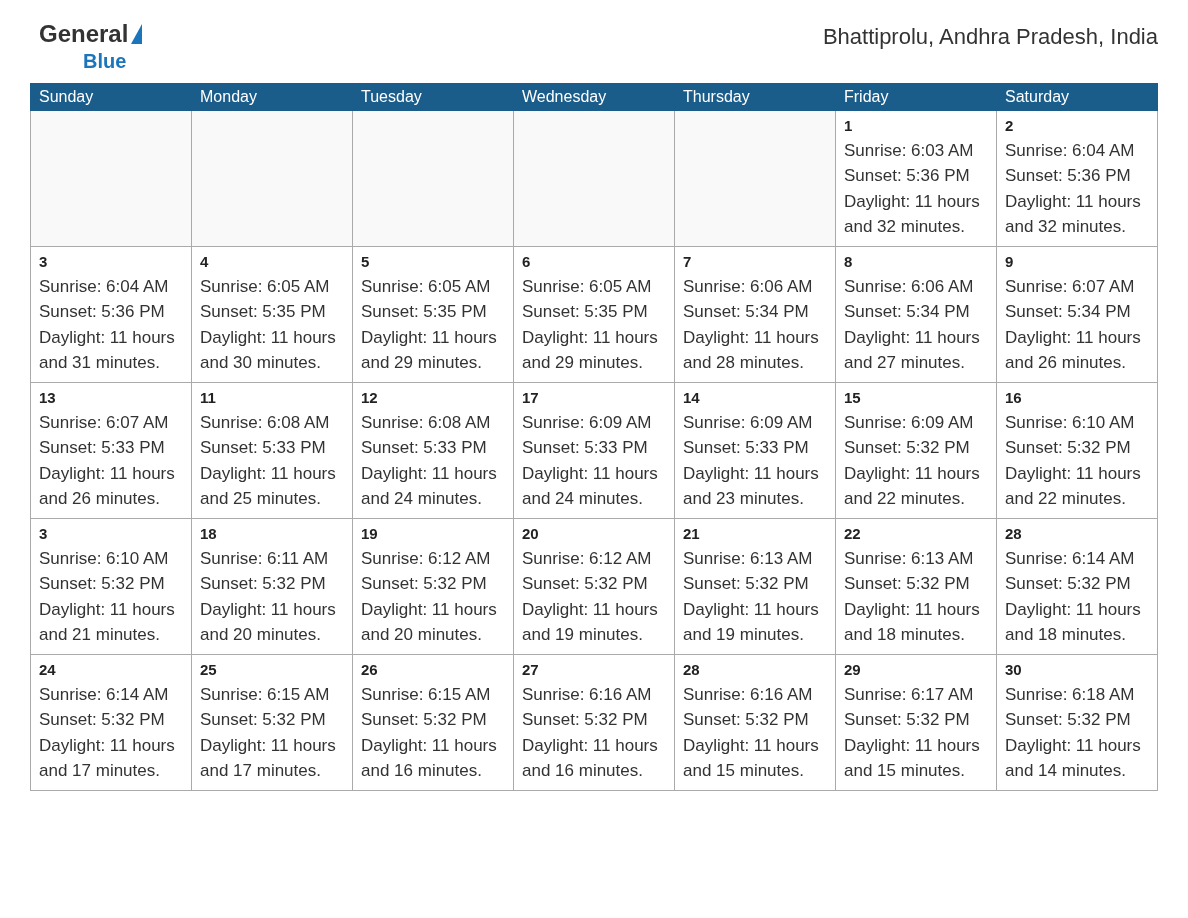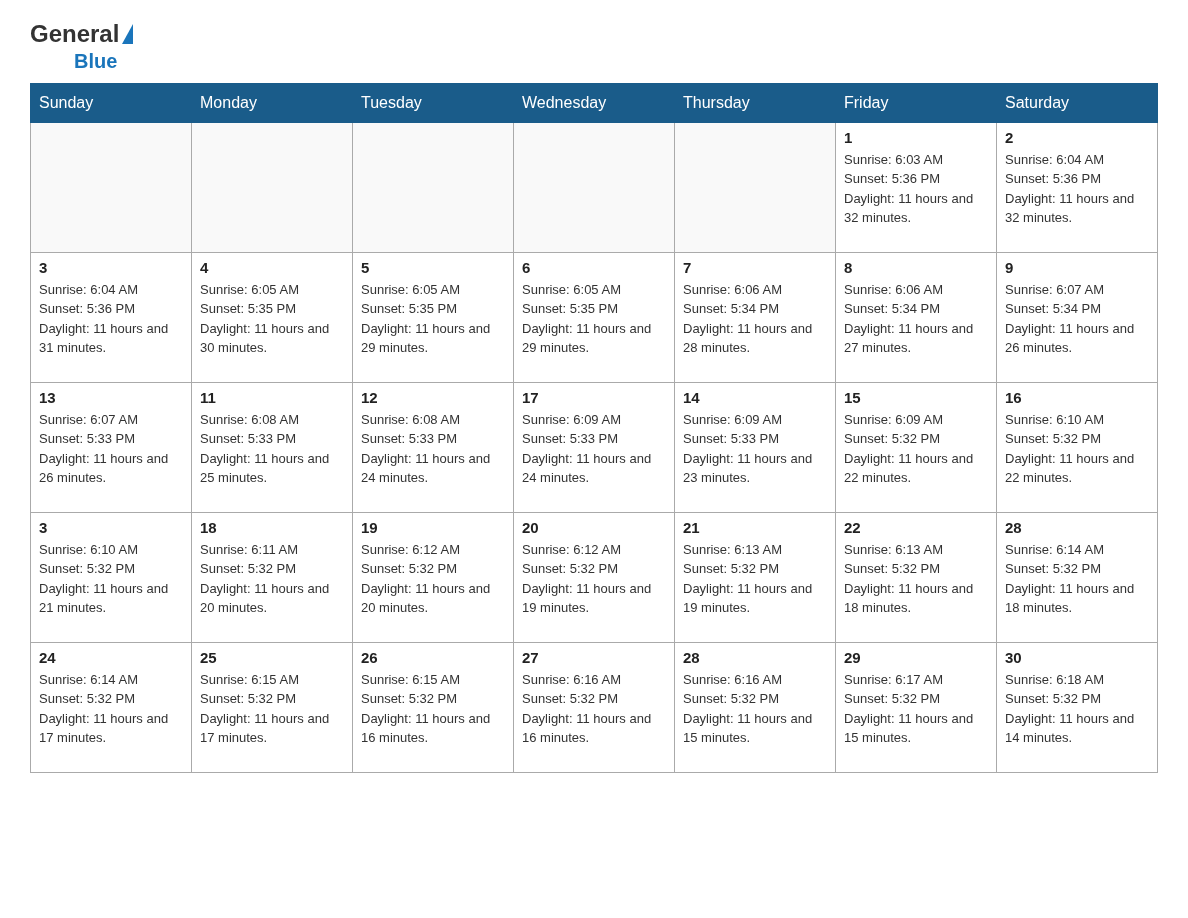--- a/index.html
+++ b/index.html
@@ -16,20 +16,21 @@
     .header {
       display: flex;
       align-items: flex-start;
       justify-content: space-between;
       margin-bottom: 10px;
     }
     .logo-area {
       display: flex;
       flex-direction: column;
       align-items: flex-start;
+      margin-left: 9px;
     }
     .title-area {
       text-align: right;
     }
     .title-area h1 {
       font-size: 48px;
       font-weight: bold;
       color: #222;
       line-height: 1.1;
     }
@@ -44,21 +45,21 @@
     .calendar {
       width: 100%;
       border-collapse: collapse;
       margin-top: 10px;
     }
     .calendar thead tr th {
       background-color: #1a5c8a;
       color: #fff;
       font-size: 16px;
       font-weight: normal;
-      padding: 10px 8px;
+      padding: 4px 8px;
       text-align: left;
       border: 1px solid #1a5c8a;
     }
     .calendar tbody tr td {
       vertical-align: top;
       border: 1px solid #aaa;
       padding: 6px 8px;
       font-size: 13px;
       color: #222;
       width: 14.28%;
@@ -69,40 +70,41 @@
       background: #f9f9f9;
     }
     .day-number {
       font-size: 15px;
       font-weight: bold;
       color: #222;
       display: block;
       margin-bottom: 4px;
     }
     .day-info {
-      font-size: 13px;
+      font-size: 17px;
       color: #333;
       line-height: 1.5;
     }
     .row-separator td {
       border-top: 2px solid #555;
     }
   </style>
 </head>
 <body>
 
 <div class="header">
   <div class="logo-area">
     <div style="font-size:24px;font-weight:bold;color:#333;line-height:1.2;display:flex;align-items:center;">
       <span>General</span>
         <span style="display:inline-block;width:0;height:0;border-left:11px solid transparent;border-bottom:20px solid #1a75bb;margin-left:3px;vertical-align:middle;"></span>
     </div>
     <div style="font-size:20px;font-weight:bold;color:#1a75bb;margin-left:44px;line-height:1.2;">Blue</div>
   </div>
   <div class="title-area">
+    <h2>Bhattiprolu, Andhra Pradesh, India</h2>
   </div>
 </div>
 
 <table class="calendar">
   <thead>
     <tr>
     <th>Sunday</th>
         <th>Monday</th>
         <th>Tuesday</th>
         <th>Wednesday</th>

